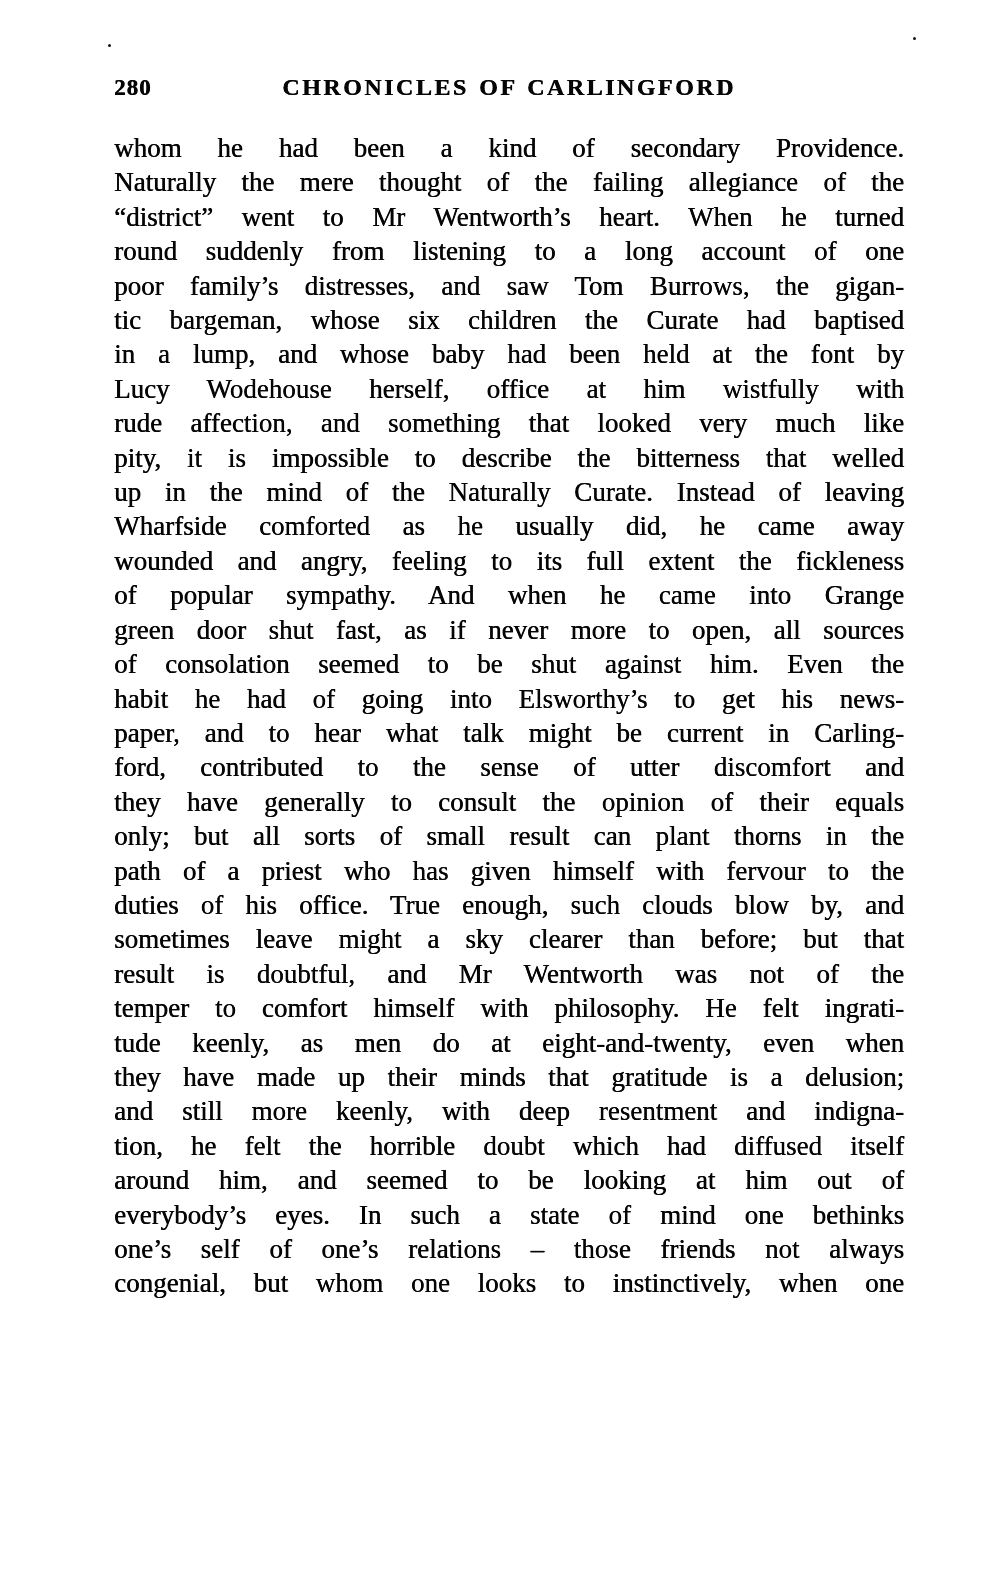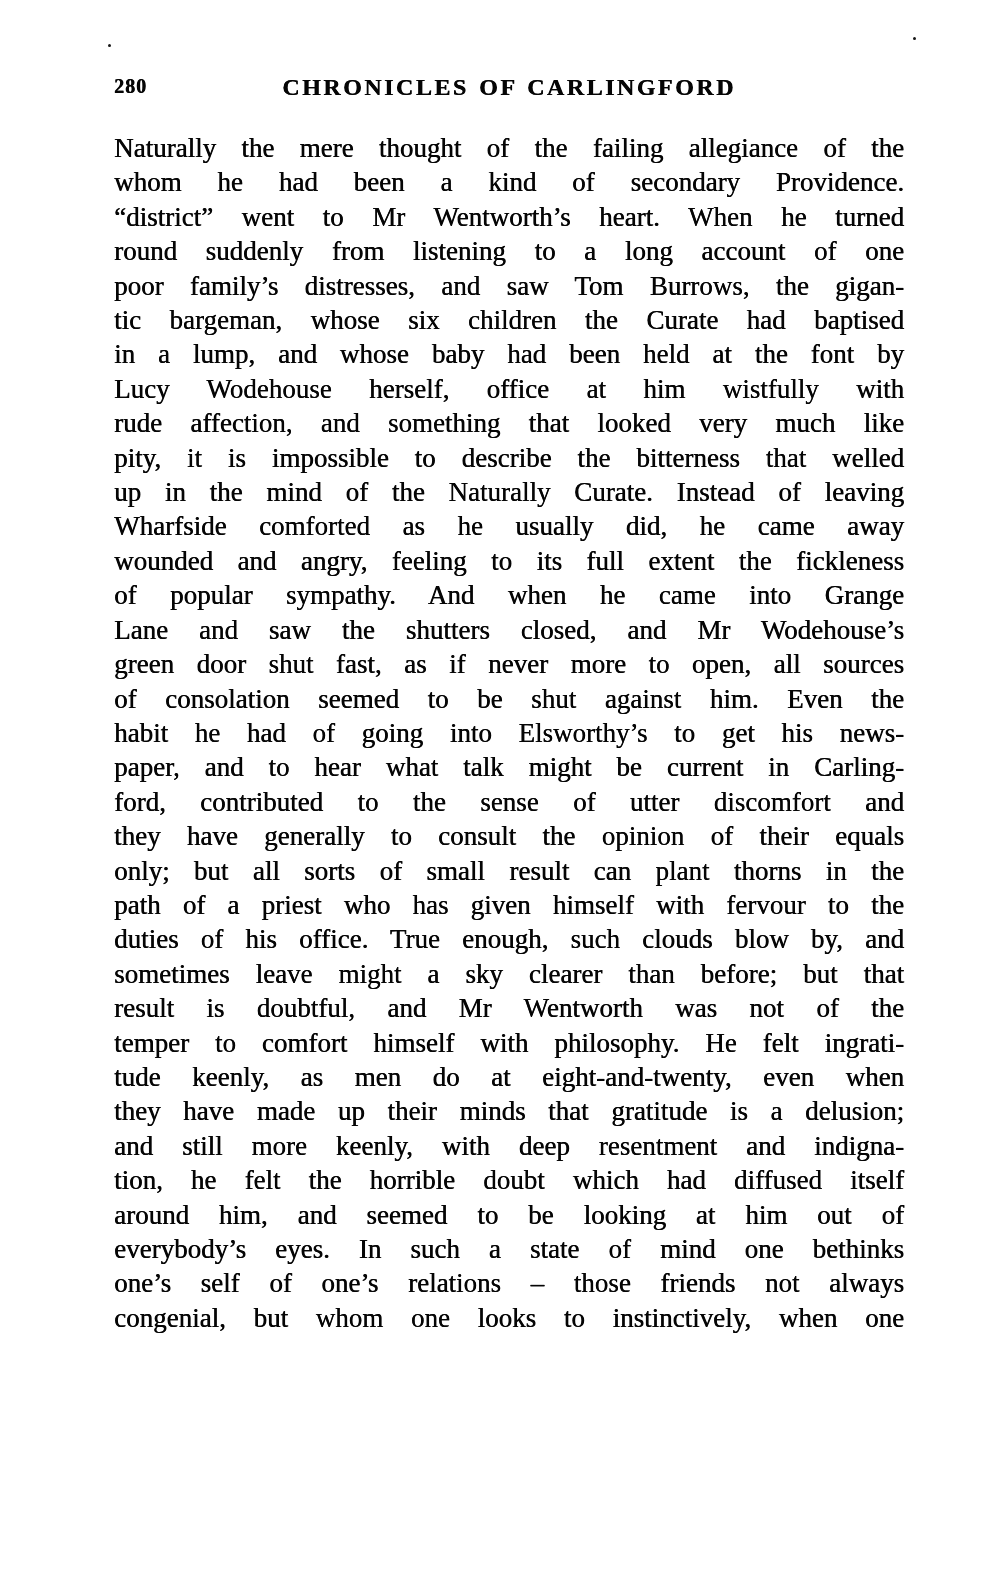--- a/index.html
+++ b/index.html
@@ -22,21 +22,21 @@
     top: 74px;
     left: 114px;
     width: 790px;
     height: 30px;
     text-align: center;
   }
   .folio {
     position: absolute;
     left: 0;
     top: 1px;
-    font-size: 20px;
+    font-size: 23px;
     font-weight: bold;
     letter-spacing: 1px;
   }
   .running-title {
     display: inline-block;
     font-size: 24px;
     font-weight: bold;
     letter-spacing: 2.5px;
     word-spacing: 2px;
     white-space: nowrap;
@@ -66,35 +66,34 @@
 <body>
 
 <div class="page">
 
   <header class="running-head">
     <span class="folio">280</span>
     <span class="running-title">CHRONICLES OF CARLINGFORD</span>
   </header>
 
   <main class="body-text">
+      <div class="line">whom he had been a kind of secondary Providence.</div>
       <div class="line">Naturally the mere thought of the failing allegiance of the</div>
-      <div class="line">whom he had been a kind of secondary Providence.</div>
       <div class="line">“district” went to Mr Wentworth’s heart. When he turned</div>
       <div class="line">round suddenly from listening to a long account of one</div>
       <div class="line">poor family’s distresses, and saw Tom Burrows, the gigan-</div>
       <div class="line">tic bargeman, whose six children the Curate had baptised</div>
       <div class="line">in a lump, and whose baby had been held at the font by</div>
       <div class="line">Lucy Wodehouse herself, office at him wistfully with</div>
       <div class="line">rude affection, and something that looked very much like</div>
       <div class="line">pity, it is impossible to describe the bitterness that welled</div>
       <div class="line">up in the mind of the Naturally Curate. Instead of leaving</div>
       <div class="line">Wharfside comforted as he usually did, he came away</div>
       <div class="line">wounded and angry, feeling to its full extent the fickleness</div>
       <div class="line">of popular sympathy. And when he came into Grange</div>
-      <div class="line">Lane and saw the shutters closed, and Mr Wodehouse’s</div>
       <div class="line">green door shut fast, as if never more to open, all sources</div>
       <div class="line">of consolation seemed to be shut against him. Even the</div>
       <div class="line">habit he had of going into Elsworthy’s to get his news-</div>
       <div class="line">paper, and to hear what talk might be current in Carling-</div>
       <div class="line">ford, contributed to the sense of utter discomfort and</div>
       <div class="line">they have generally to consult the opinion of their equals</div>
       <div class="line">only; but all sorts of small result can plant thorns in the</div>
       <div class="line">path of a priest who has given himself with fervour to the</div>
       <div class="line">duties of his office. True enough, such clouds blow by, and</div>
       <div class="line">sometimes leave might a sky clearer than before; but that</div>

